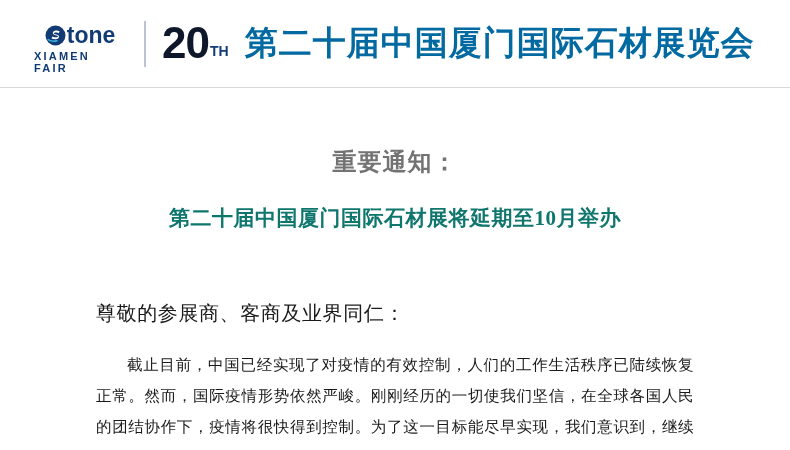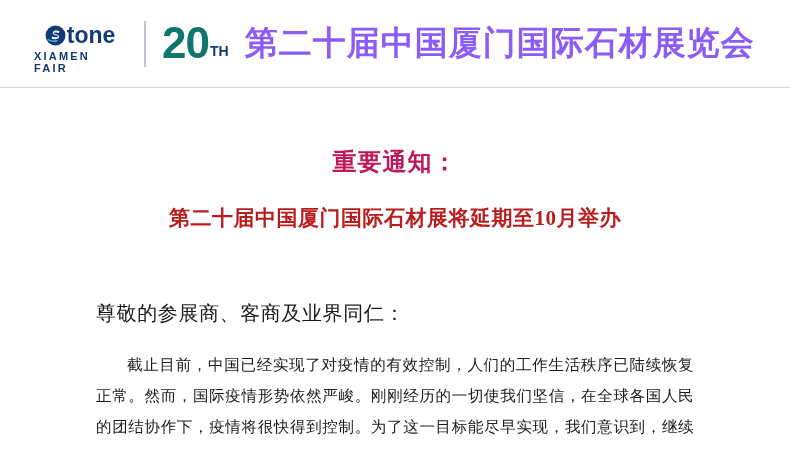--- a/index.html
+++ b/index.html
@@ -78,64 +78,64 @@
   
   .anniv {
     display: flex;
     align-items: flex-end;
     margin-right: 16px;
   }
   .anniv-num {
     font-family: "Liberation Sans", sans-serif;
     font-size: 44px;
     font-weight: bold;
-    color: #0f766e;
+    color: #0f172a;
     line-height: 0.92;
     letter-spacing: -1px;
     position: relative;
   }
   .anniv-th {
     font-family: "Liberation Sans", sans-serif;
     font-size: 14px;
     font-weight: bold;
     color: #123a74;
     margin-bottom: 5px;
     margin-left: 1px;
   }
 
   .header-title {
     font-family: Liberation Serif, serif;
     font-size: 33px;
     font-weight: bold;
-    color: #8b5cf6;
+    color: #0369a1;
     letter-spacing: 1px;
     white-space: nowrap;
   }
 
   
   .doc {
     position: relative;
     padding: 0 96px;
     box-sizing: border-box;
   }
   .notice-title {
     text-align: center;
     font-family: "Liberation Serif", serif;
     font-weight: bold;
     font-size: 24px;
-    color: #be185d;
+    color: #737373;
     margin-top: 58px;
     letter-spacing: 1px;
   }
   .notice-subtitle {
     text-align: center;
     font-family: "Liberation Serif", serif;
     font-weight: bold;
     font-size: 21px;
-    color: #b91c1c;
+    color: #0f766e;
     margin-top: 26px;
     letter-spacing: 0.5px;
   }
   .salutation {
     margin-top: 68px;
     font-size: 20px;
     color: #1a1a1a;
     letter-spacing: 0.6px;
   }
   .para {

